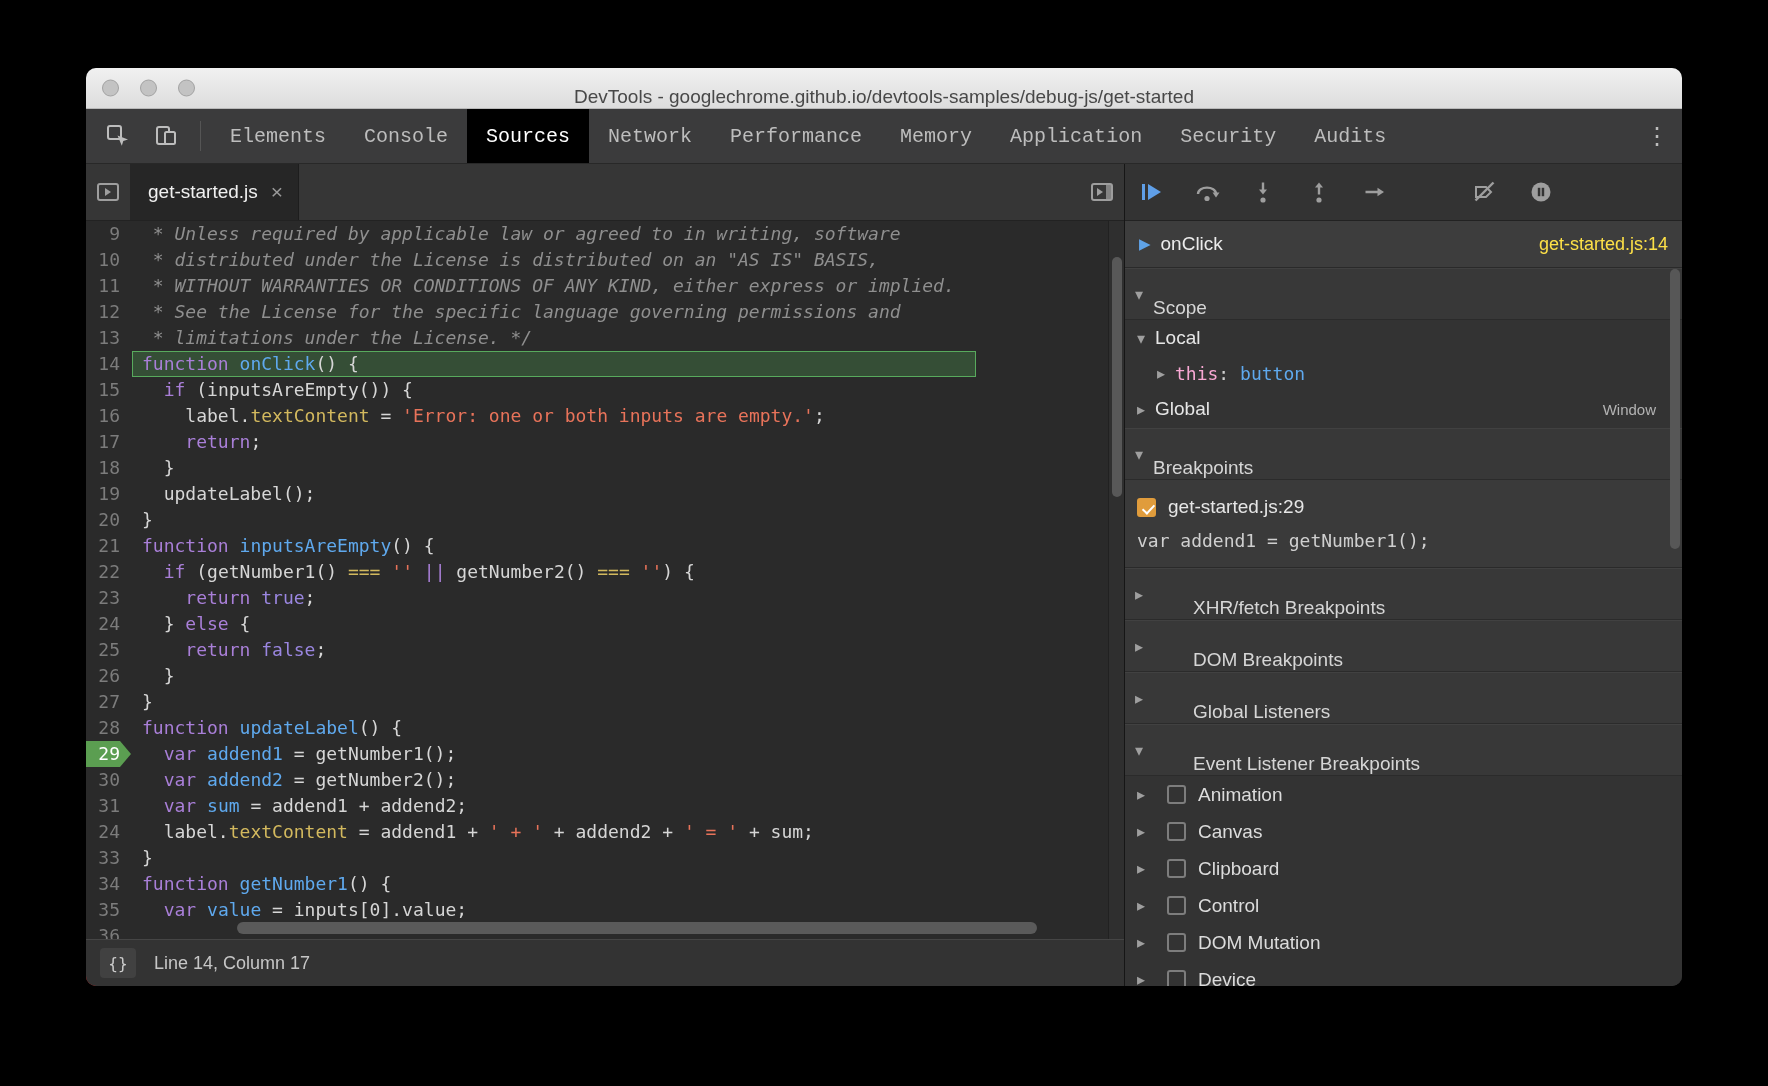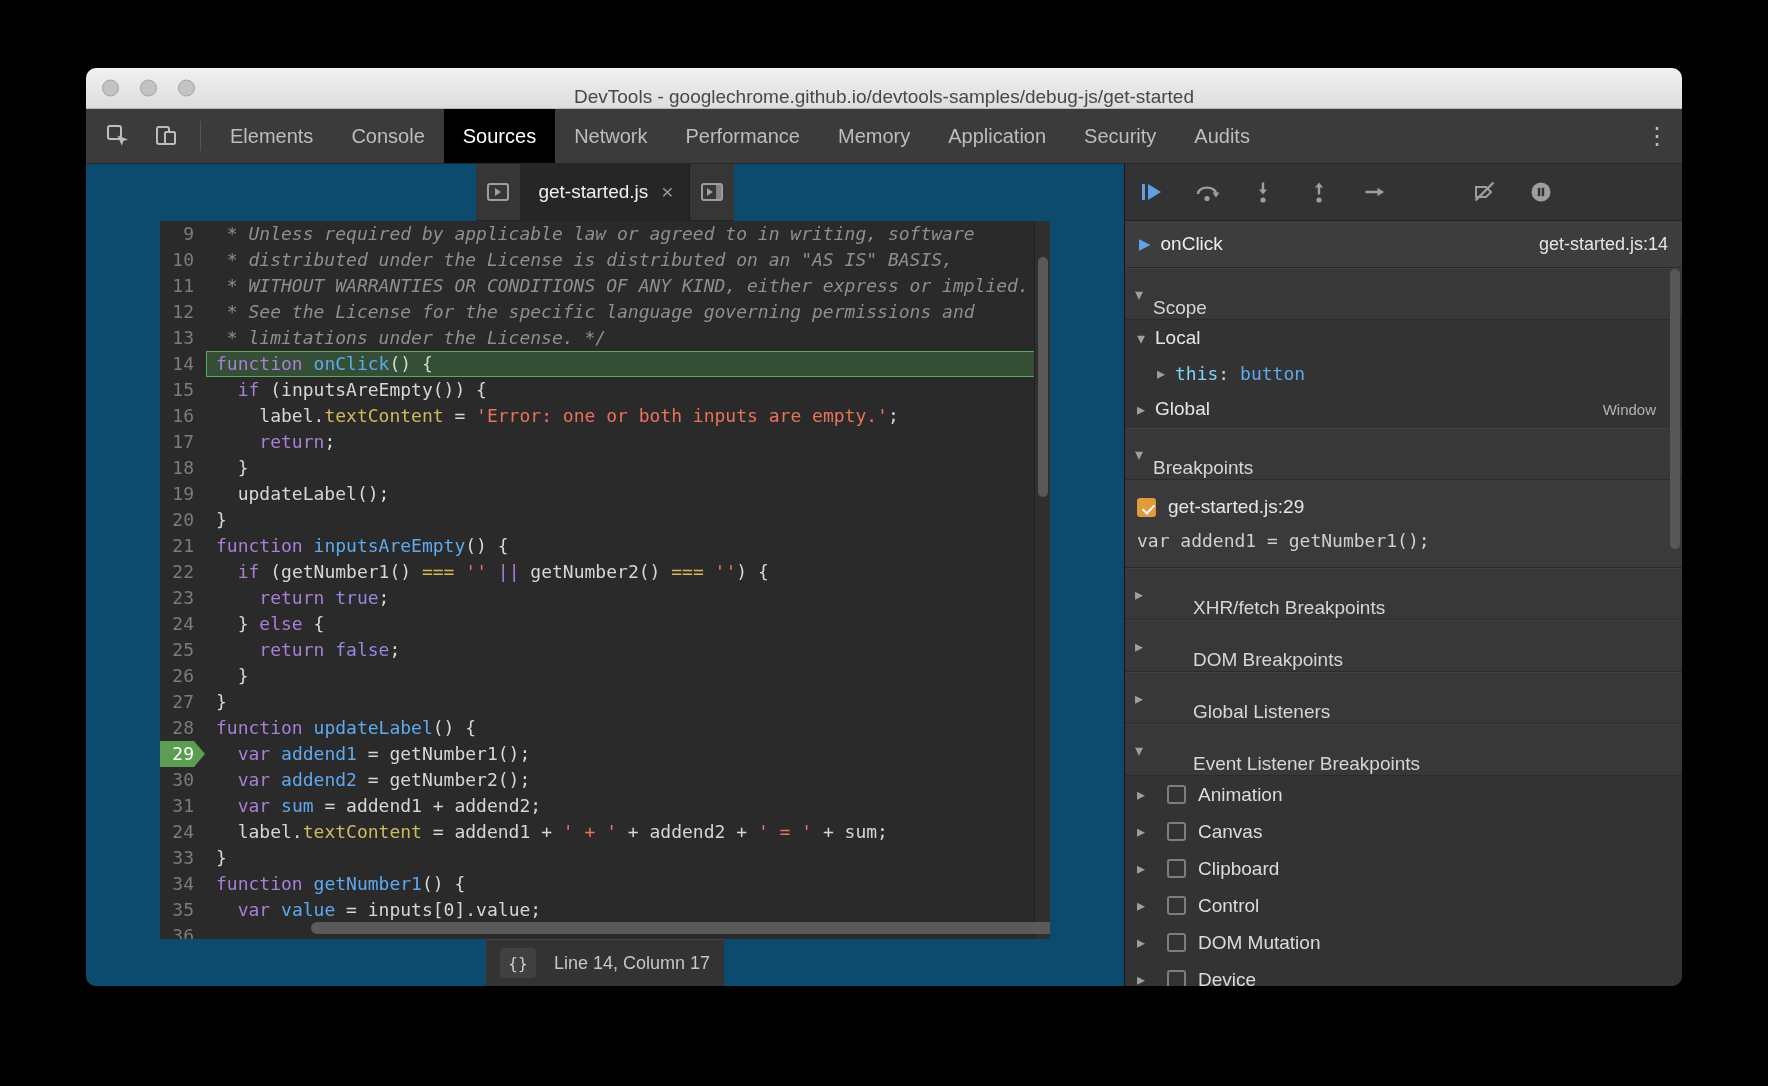--- a/index.html
+++ b/index.html
@@ -12,28 +12,28 @@
   .titlebar{flex:0 0 40px;background:linear-gradient(#f1f1f1,#dddddd);position:relative;
             display:flex;align-items:flex-end;justify-content:center;border-bottom:1px solid #b9b9b9;}
   .traffic{position:absolute;left:16px;top:50%;transform:translateY(-50%);display:flex;gap:21px;}
   .light{width:17px;height:17px;border-radius:50%;background:#c3c3c3;border:1px solid #a3a3a3;box-sizing:border-box;}
   .title{font-size:19px;color:#484848;}
   
   .dt-toolbar{flex:0 0 54px;background:#3b3b3c;display:flex;align-items:stretch;border-bottom:1px solid #282828;padding-left:8px;}
   .icon-btn{width:48px;display:flex;align-items:center;justify-content:center;flex:0 0 auto;}
   .vsep{width:1px;background:#555;margin:12px 10px;}
   .tabs{display:flex;align-items:stretch;}
-  .dt-tab{padding:0 19px;display:flex;align-items:center;font-size:20px;color:#bdbdbd;cursor:default;}
+  .dt-tab{padding:0 19px;display:flex;align-items:center;font-size:20px;color:#bdbdbd;cursor:default;font-family:Liberation Mono, monospace;}
   .dt-tab.active{background:#000;color:#fff;}
   .kebab{margin-left:auto;width:50px;display:flex;align-items:center;justify-content:center;}
   .kebab-glyph{font-family:"DejaVu Sans",sans-serif;font-size:24px;color:#bdbdbd;}
   .kebab-glyph::before{content:"\22EE";}
   
   .content{flex:1;display:flex;min-height:0;}
-  .left-pane{width:1038px;flex:0 0 1038px;display:flex;flex-direction:column;background:#0c4a6e;min-height:0;align-items:center;}
+  .left-pane{width:1038px;flex:0 0 1038px;display:flex;flex-direction:column;background:#b91c1c;min-height:0;}
   .right-pane{flex:1;background:#333;border-left:1px solid #161616;display:flex;flex-direction:column;min-height:0;}
   
   .tabstrip{flex:0 0 56px;background:#363636;display:flex;align-items:center;border-bottom:1px solid #222;}
   .icon-sm{width:44px;height:56px;display:flex;align-items:center;justify-content:center;flex:0 0 auto;}
   .file-tab{height:56px;display:flex;align-items:center;gap:13px;padding:0 15px 0 18px;background:#262626;
             color:#f0f0f0;font-size:19px;border-right:1px solid #1d1d1d;}
   .file-tab .close{color:#9a9a9a;font-size:21px;}
   .strip-spacer{flex:1;}
   
   .editor{flex:1;position:relative;overflow:hidden;background:#2a2a2a;
@@ -66,30 +66,30 @@
   .sp{width:26px;flex:0 0 26px;}
   
   .right-scroll{flex:1;position:relative;overflow:hidden;display:flex;flex-direction:column;min-height:0;}
   .frame-row{flex:0 0 46px;background:#3d3d3d;border-bottom:1px solid #2a2a2a;display:flex;align-items:center;padding:0 14px;}
   .tri{font-family:"DejaVu Sans",sans-serif;color:#9f9f9f;font-size:16px;width:18px;flex:0 0 18px;}
   .tri-down::before{content:"\25BE";}
   .tri-right::before{content:"\25B8";}
   .tri-blue{font-family:"DejaVu Sans",sans-serif;color:#5fa3e8;font-size:15px;margin-right:10px;}
   .tri-blue::before{content:"\25B6";}
   .frame-name{color:#ececec;font-size:19px;}
-  .frame-loc{margin-left:auto;color:#e5e5e5;font-size:18px;}
+  .frame-loc{margin-left:auto;color:#fde047;font-size:18px;}
   .section-header{flex:0 0 38px;background:#383838;border-top:1px solid #414141;border-bottom:1px solid #2b2b2b;
                   display:flex;align-items:center;padding:0 10px;color:#d6d6d6;font-size:19px;box-sizing:border-box;}
   .section-header.h40{flex:0 0 40px;}
   .section-header.tall{flex:0 0 44px;gap:40px;}
   .scope-row{flex:0 0 36px;display:flex;align-items:center;padding:0 12px;color:#e6e6e6;font-size:19px;}
   .scope-row.h38{flex:0 0 38px;}
   .scope-child{flex:0 0 34px;display:flex;align-items:center;padding-left:32px;
                font-family:"DejaVu Sans Mono",monospace;font-size:18px;}
-  .k-this{color:#7dd3fc;}
+  .k-this{color:#f9a8d4;}
   .colon{color:#cfcfcf;white-space:pre;}
   .val-button{color:#5fa9ee;}
   .win-label{margin-left:auto;color:#b3b3b3;font-size:15px;padding-right:14px;}
   .bp-entry{flex:0 0 88px;background:#3a3a3a;border-bottom:1px solid #2a2a2a;padding:12px 12px 0;box-sizing:border-box;}
   .bp-title{display:flex;align-items:center;gap:12px;height:30px;color:#e6e6e6;font-size:19px;}
   .checkbox{width:19px;height:19px;border-radius:3px;box-sizing:border-box;border:2px solid #7d7d7d;background:transparent;
             position:relative;flex:0 0 19px;}
   .checkbox.checked{background:#e09c3c;border-color:#e09c3c;}
   .checkbox.checked::after{content:"";position:absolute;left:6px;top:2px;width:5px;height:10px;
             border:solid #fff;border-width:0 2.6px 2.6px 0;transform:rotate(43deg);}

